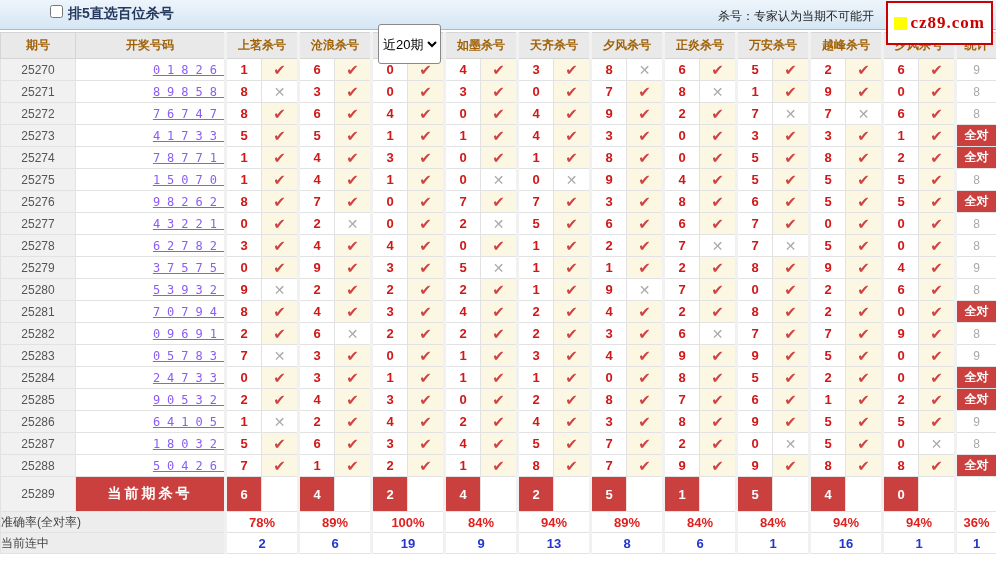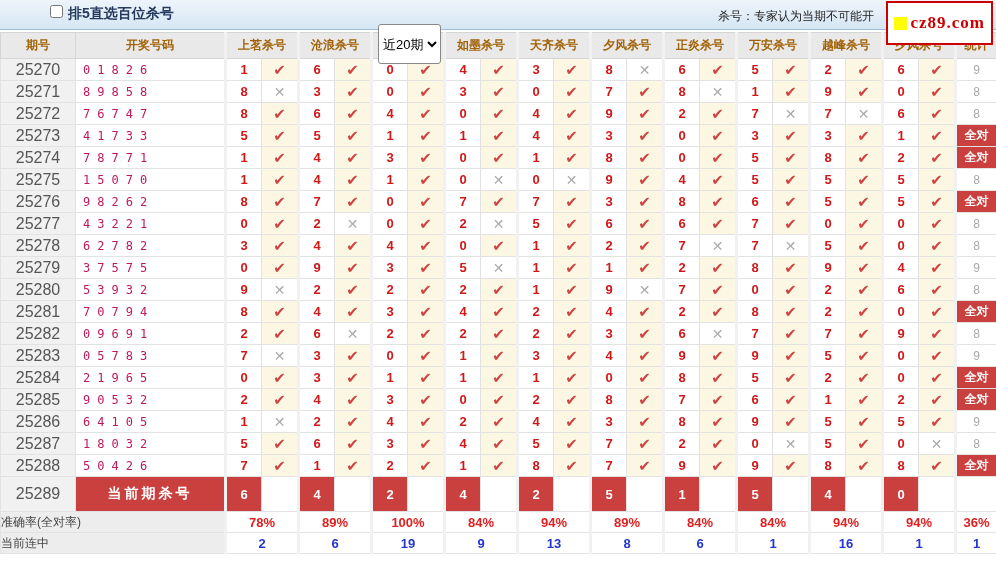--- a/index.html
+++ b/index.html
@@ -21,23 +21,23 @@
   .logo-txt{font-family:"Liberation Serif","DejaVu Serif",serif;font-weight:bold;font-size:17px;color:#cc0000;letter-spacing:1px;}
 
   
   table{border-collapse:collapse;table-layout:fixed;width:996px;margin-top:2px;}
   td,th{border:1px solid #e2e2e2;padding:0;vertical-align:middle;overflow:hidden;white-space:nowrap;}
   thead tr{height:26px;}
   th{background:#e9e9e9;border-color:#d5d5d5;color:#a16207;font-size:12px;font-weight:bold;text-align:center;}
   .g{border-left:3px solid #f1f1f1;}
 
   tr.data-row{height:22px;}
-  .period{background:#f1f1f1;color:#555;font-size:16px;text-align:center;}
-  .draw{color:#be185d;text-align:left;font-family:"DejaVu Sans Mono","Liberation Mono",monospace;
-        font-size:12px;letter-spacing:7px;text-indent:7px;background:#fff;}
+  .period{background:#f1f1f1;color:#555;font-size:12px;text-align:center;}
+  .draw{color:#8b5cf6;text-align:right;font-family:"DejaVu Sans Mono","Liberation Mono",monospace;
+        font-size:12px;letter-spacing:7px;text-indent:7px;background:#fff;text-decoration:underline;}
   .knum{color:#d01818;font-weight:bold;font-size:13px;text-align:center;background:#fff;}
   .kmark{text-align:center;background:#fff;}
   .kmark.hit{background:#fbf7e3;}
   .ck{color:#d04343;font-size:15px;font-weight:bold;}
   .cx{color:#ababab;font-size:14px;}
   .stat{text-align:center;color:#a9a9a9;font-size:12px;background:#fff;}
   .stat.full{background:#c9403e;color:#fff;font-weight:bold;}
 
   tr.cur-row{height:35px;}
   .banner{background:#c9403e;color:#fff;font-weight:bold;font-size:14px;text-align:center;letter-spacing:3px;}
@@ -458,21 +458,21 @@
           <td class="knum g">9</td>
           <td class="kmark hit"><span class="ck">✔</span></td>
           <td class="knum g">5</td>
           <td class="kmark hit"><span class="ck">✔</span></td>
           <td class="knum g">0</td>
           <td class="kmark hit"><span class="ck">✔</span></td>
           <td class="stat g">9</td>
         </tr>
         <tr class="data-row">
           <td class="period">25284</td>
-          <td class="draw">21965</td>
+          <td class="draw">24733</td>
           <td class="knum g">0</td>
           <td class="kmark hit"><span class="ck">✔</span></td>
           <td class="knum g">3</td>
           <td class="kmark hit"><span class="ck">✔</span></td>
           <td class="knum g">1</td>
           <td class="kmark hit"><span class="ck">✔</span></td>
           <td class="knum g">1</td>
           <td class="kmark hit"><span class="ck">✔</span></td>
           <td class="knum g">1</td>
           <td class="kmark hit"><span class="ck">✔</span></td>

